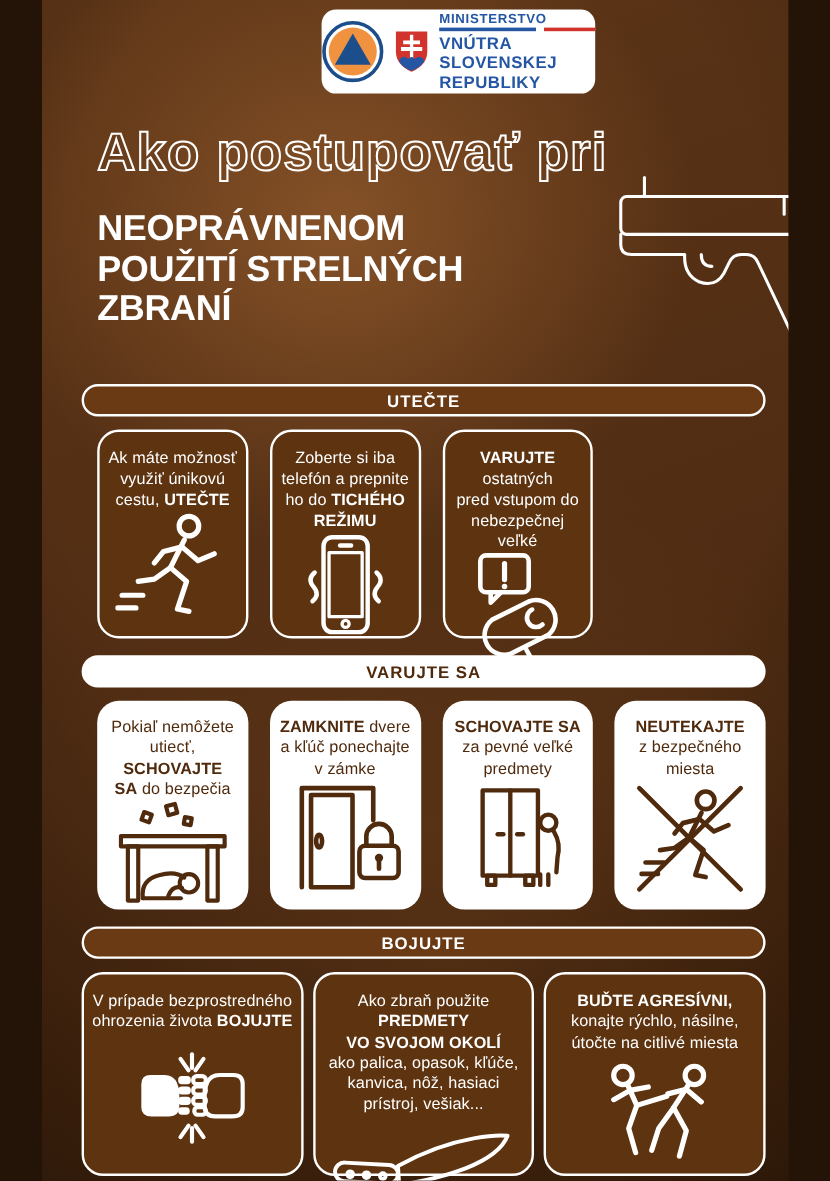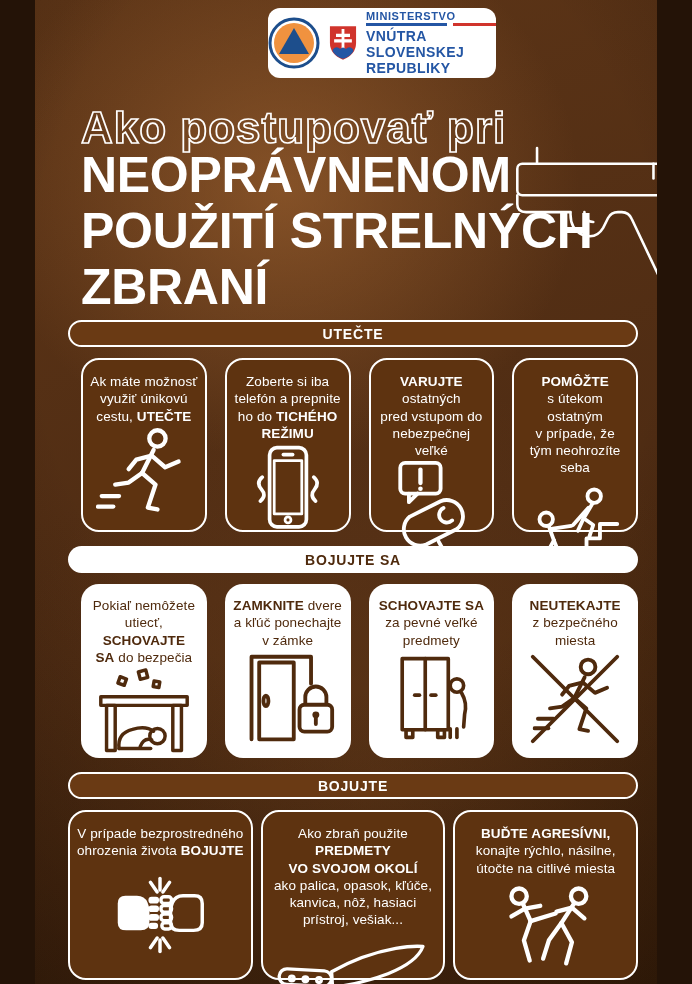--- a/index.html
+++ b/index.html
@@ -24,21 +24,21 @@
   .min-line1{font-size:11px;font-weight:700;letter-spacing:.6px;color:#2456a4;}
   .min-rule{height:2.5px;width:100%;margin:1px 0 2px;
     background:linear-gradient(to right,#2456a4 0 62%,#ffffff 62% 67%,#d0342c 67% 100%);}
   .min-line2,.min-line3{font-size:14px;font-weight:700;letter-spacing:.4px;color:#2456a4;}
   
   .title-outline{
     position:absolute;left:46px;top:103px;font-size:44px;font-weight:700;letter-spacing:1px;
     color:transparent;-webkit-text-stroke:1.7px #ffffff;white-space:nowrap;
   }
   .title-solid{
-    position:absolute;left:46px;top:147px;font-size:50px;font-weight:800;color:#fff;
+    position:absolute;left:46px;top:174px;font-size:30px;font-weight:800;color:#fff;
     line-height:1.12;white-space:pre-line;letter-spacing:-.3px;
   }
   .gun{position:absolute;left:478px;top:146px;width:202px;height:148px;color:#fff;}
   
   .sections{position:absolute;left:33px;right:19px;top:320px;}
   .bar{
     height:27px;border-radius:14px;display:flex;align-items:center;justify-content:center;
     font-size:14px;font-weight:700;letter-spacing:.8px;margin:14px 0 11px;
   }
   .bar:first-child{margin-top:0;}
@@ -280,34 +280,23 @@
         <div class="card dark">
           <p class="card-text"><b>VARUJTE</b><span> ostatných
 pred vstupom do
 nebezpečnej veľké</span></p>
           <div class="card-icon" data-icon="warning-megaphone-icon">
             <svg>
               <use href="#warning-megaphone-icon"></use>
             </svg>
           </div>
         </div>
-        <div class="card dark">
-          <p class="card-text"><b>POMÔŽTE</b><span>
-s útekom ostatným
-v prípade, že
-tým neohrozíte seba</span></p>
-          <div class="card-icon" data-icon="help-escape-stairs-icon">
-            <svg>
-              <use href="#help-escape-stairs-icon"></use>
-            </svg>
-          </div>
-        </div>
       </div>
       <div class="bar light">
-        <span>BOJUJTE SA</span>
+        <span>VARUJTE SA</span>
       </div>
       <div class="grid cols4">
         <div class="card light">
           <p class="card-text"><span>Pokiaľ nemôžete
 utiecť, </span><b>SCHOVAJTE
 SA</b><span> do bezpečia</span></p>
           <div class="card-icon" data-icon="hide-under-table-icon">
             <svg>
               <use href="#hide-under-table-icon"></use>
             </svg>

